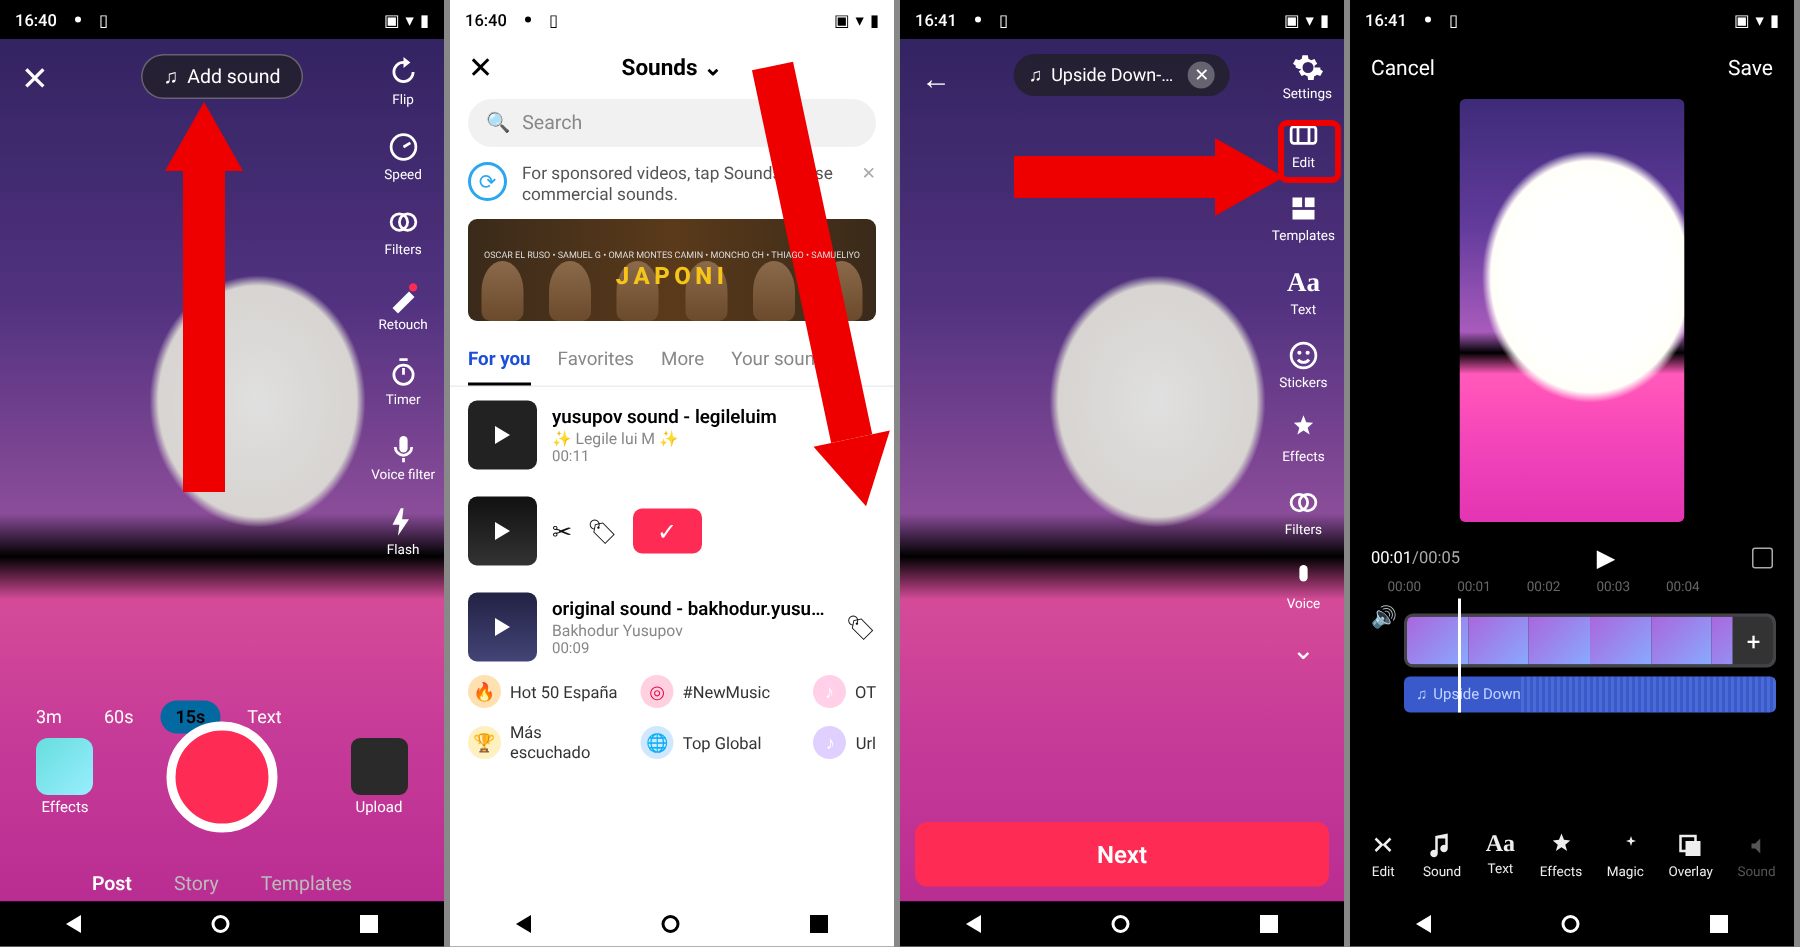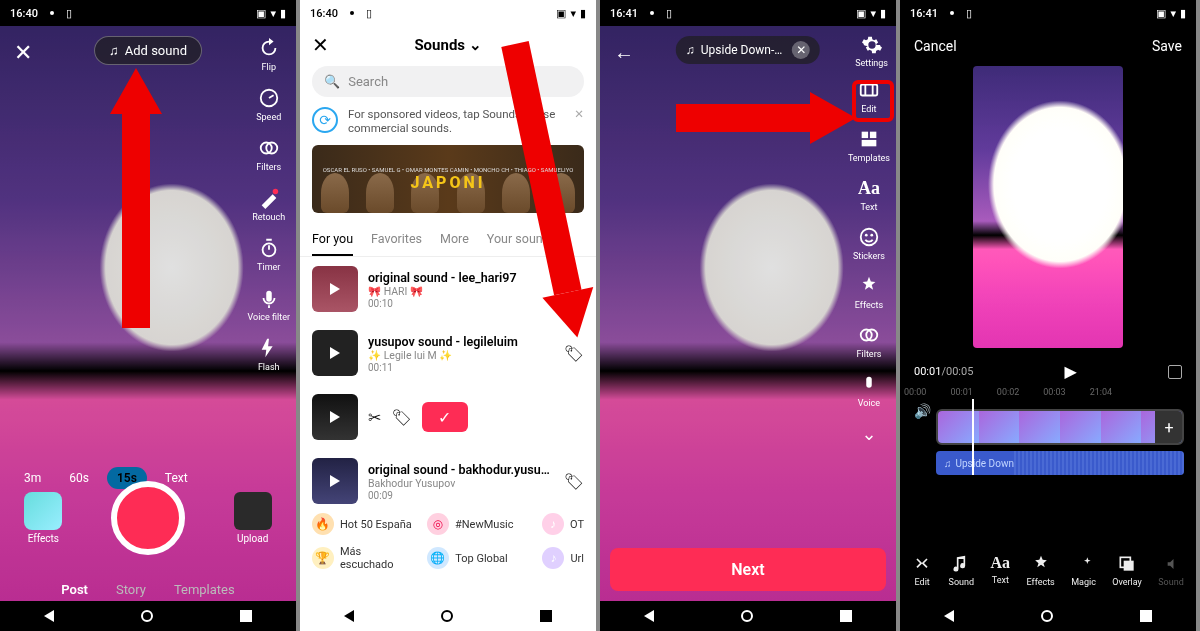--- a/index.html
+++ b/index.html
@@ -58,21 +58,21 @@
   .s2-title { font-weight:700; font-size:15px; display:flex; align-items:center; gap:4px; }
   .s2-search { margin: 2px 12px 10px; background:#f1f1f2; border-radius:20px; display:flex; align-items:center; padding:8px 12px; color:#888; font-size:13px; gap:8px;}
   .s2-sponsor { margin: 0 12px 10px; display:flex; align-items:flex-start; gap:10px; font-size:11.5px; color:#555; position:relative; }
   .s2-sponsor .sp-ico { width:26px; height:26px; border:2px solid #2aa7f0; border-radius:50%; display:flex; align-items:center; justify-content:center; color:#2aa7f0; font-size:14px;}
   .s2-sponsor .sp-x { position:absolute; right:0; top:0; color:#aaa; }
   .s2-banner { margin: 0 12px 10px; height: 68px; border-radius:6px; background: linear-gradient(90deg,#3a2a1a,#5a3a1a,#3a2a1a); display:flex; align-items:center; justify-content:center; color:#f5c518; font-weight:800; letter-spacing:3px; position:relative; overflow:hidden; }
   .s2-banner .bn-people { position:absolute; inset:0; display:flex; justify-content:space-around; align-items:flex-end; }
   .bn-person { width:28px; height:40px; background: linear-gradient(#8a6a4a,#6a4a2a); border-radius:50% 50% 6px 6px; }
   .s2-tabs { display:flex; gap:18px; padding: 0 12px; border-bottom:1px solid #eee; font-size:12.5px; color:#888;}
   .s2-tab { padding:8px 0; }
-  .s2-tab.active { color:#000000; font-weight:400; border-bottom:2px solid #000; }
+  .s2-tab.active { color:#1d4ed8; font-weight:700; border-bottom:2px solid #000; }
   .sound-list { }
   .sound-row { display:flex; align-items:center; padding:9px 12px; gap:10px; }
   .sound-thumb { width:46px; height:46px; border-radius:6px; background:#222; display:flex; align-items:center; justify-content:center; color:#fff; }
   .sound-thumb .play { border-left:10px solid #fff; border-top:6px solid transparent; border-bottom:6px solid transparent; }
   .sound-info { flex:1; min-width:0; }
   .sound-title { font-size:12.5px; font-weight:600; color:#000; white-space:nowrap; overflow:hidden; text-overflow:ellipsis;}
   .sound-artist { font-size:10.5px; color:#888; white-space:nowrap; overflow:hidden; text-overflow:ellipsis;}
   .sound-dur { font-size:10px; color:#888; }
   .sound-actions { display:flex; align-items:center; gap:10px; }
   .bm-ico { font-size:16px; color:#111; }
@@ -92,21 +92,21 @@
   .story-btn { flex:1; background:#fff; border-radius:8px; padding:12px; text-align:center; font-weight:600; display:flex; align-items:center; justify-content:center; gap:6px; }
   .story-ico { width:16px; height:16px; border-radius:50%; background: conic-gradient(#f0a,#0af,#fc0,#f0a);}
   .next-btn { flex:1; background:#fe2c55; color:#fff; border-radius:8px; padding:12px; text-align:center; font-weight:600; }
   
   .s4-top { display:flex; justify-content:space-between; padding:12px 14px; color:#fff; font-size:14px; }
   .s4-preview { margin: 0 auto; width:150px; height:282px; border-radius:4px; overflow:hidden; position:relative; }
   .s4-preview .catbg { filter: saturate(1.15) brightness(1.05); }
   .tl-head { display:flex; align-items:center; justify-content:space-between; padding: 14px 14px 4px; color:#aaa; font-size:11px; }
   .tl-head .cur { color:#fff; }
   .tl-play { color:#fff; font-size:16px; }
-  .tl-ruler { display:flex; gap:24px; padding: 2px 4px; color:#666; font-size:9px; }
+  .tl-ruler { display:flex; gap:24px; padding: 2px 25px; color:#666; font-size:9px; }
   .tl-track { margin:6px 12px; height:36px; border-radius:6px; background:#222; display:flex; overflow:hidden; position:relative; border:2px solid #444;}
   .tl-thumb { flex:1; background: linear-gradient(135deg,#a6d,#8af); }
   .tl-plus { position:absolute; right:-1px; top:-1px; bottom:-1px; width:28px; background:#333; color:#fff; display:flex; align-items:center; justify-content:center; border-radius:0 6px 6px 0; }
   .tl-sound { margin: 4px 12px 8px; height:24px; border-radius:4px; background:#3a5acc; color:#c0d4ff; display:flex; align-items:center; padding:0 8px; font-size:10px; gap:4px; position:relative; overflow:hidden; }
   .tl-sound::after { content:""; position:absolute; left:78px; right:0; top:0; bottom:0; background: repeating-linear-gradient(90deg,#5a7add 0 2px, #3a5acc 2px 4px); opacity:.5;}
   .tl-vol { position:absolute; left:14px; color:#888; font-size:14px; }
   .tl-playhead { position:absolute; top:0; bottom:0; width:2px; background:#fff; left:44px;}
   .tl-wrap { position:relative; padding-top:4px; }
   .s4-tools { position:absolute; bottom:8px; left:0; right:0; display:flex; justify-content:space-around; padding:6px 4px; }
   .s4-tool { display:flex; flex-direction:column; align-items:center; color:#eee; font-size:9px; gap:3px; }
@@ -277,33 +277,20 @@
       </div>
     </div>
     <div class="s2-tabs">
       <div class="s2-tab active">For you</div>
       <div class="s2-tab">Favorites</div>
       <div class="s2-tab">More</div>
       <div class="s2-tab">Your sounds</div>
     </div>
     <div class="sound-list">
       <div class="sound-row">
-        <div class="sound-thumb" style="background:linear-gradient(#834,#a56)">
-            <div class="play"></div>
-          </div>
-        <div class="sound-info">
-            <div class="sound-title">original sound - lee_hari97</div>
-            <div class="sound-artist">🎀 HARI 🎀</div>
-            <div class="sound-dur">00:10</div>
-          </div>
-        <div class="sound-actions">
-            <span class="bm-ico">🏷</span>
-          </div>
-      </div>
-      <div class="sound-row">
         <div class="sound-thumb">
             <div class="play"></div>
           </div>
         <div class="sound-info">
             <div class="sound-title">yusupov sound - legileluim</div>
             <div class="sound-artist">✨ Legile lui M ✨</div>
             <div class="sound-dur">00:11</div>
           </div>
         <div class="sound-actions">
             <span class="bm-ico">🏷</span>
@@ -499,21 +486,21 @@
     <div class="tl-head">
       <span><span class="cur">00:01</span><span>/00:05</span></span>
       <span class="tl-play">▶</span>
       <span class="expand-ico"></span>
     </div>
     <div class="tl-ruler">
       <span>00:00</span>
         <span>00:01</span>
         <span>00:02</span>
         <span>00:03</span>
-        <span>21:04</span>
+        <span>00:04</span>
     </div>
     <div class="tl-wrap">
       <span class="tl-vol">🔊</span>
       <div class="tl-track" style="margin-left:36px">
         <div class="tl-thumb"></div>
           <div class="tl-thumb"></div>
           <div class="tl-thumb"></div>
           <div class="tl-thumb"></div>
           <div class="tl-thumb"></div>
           <div class="tl-thumb"></div>

